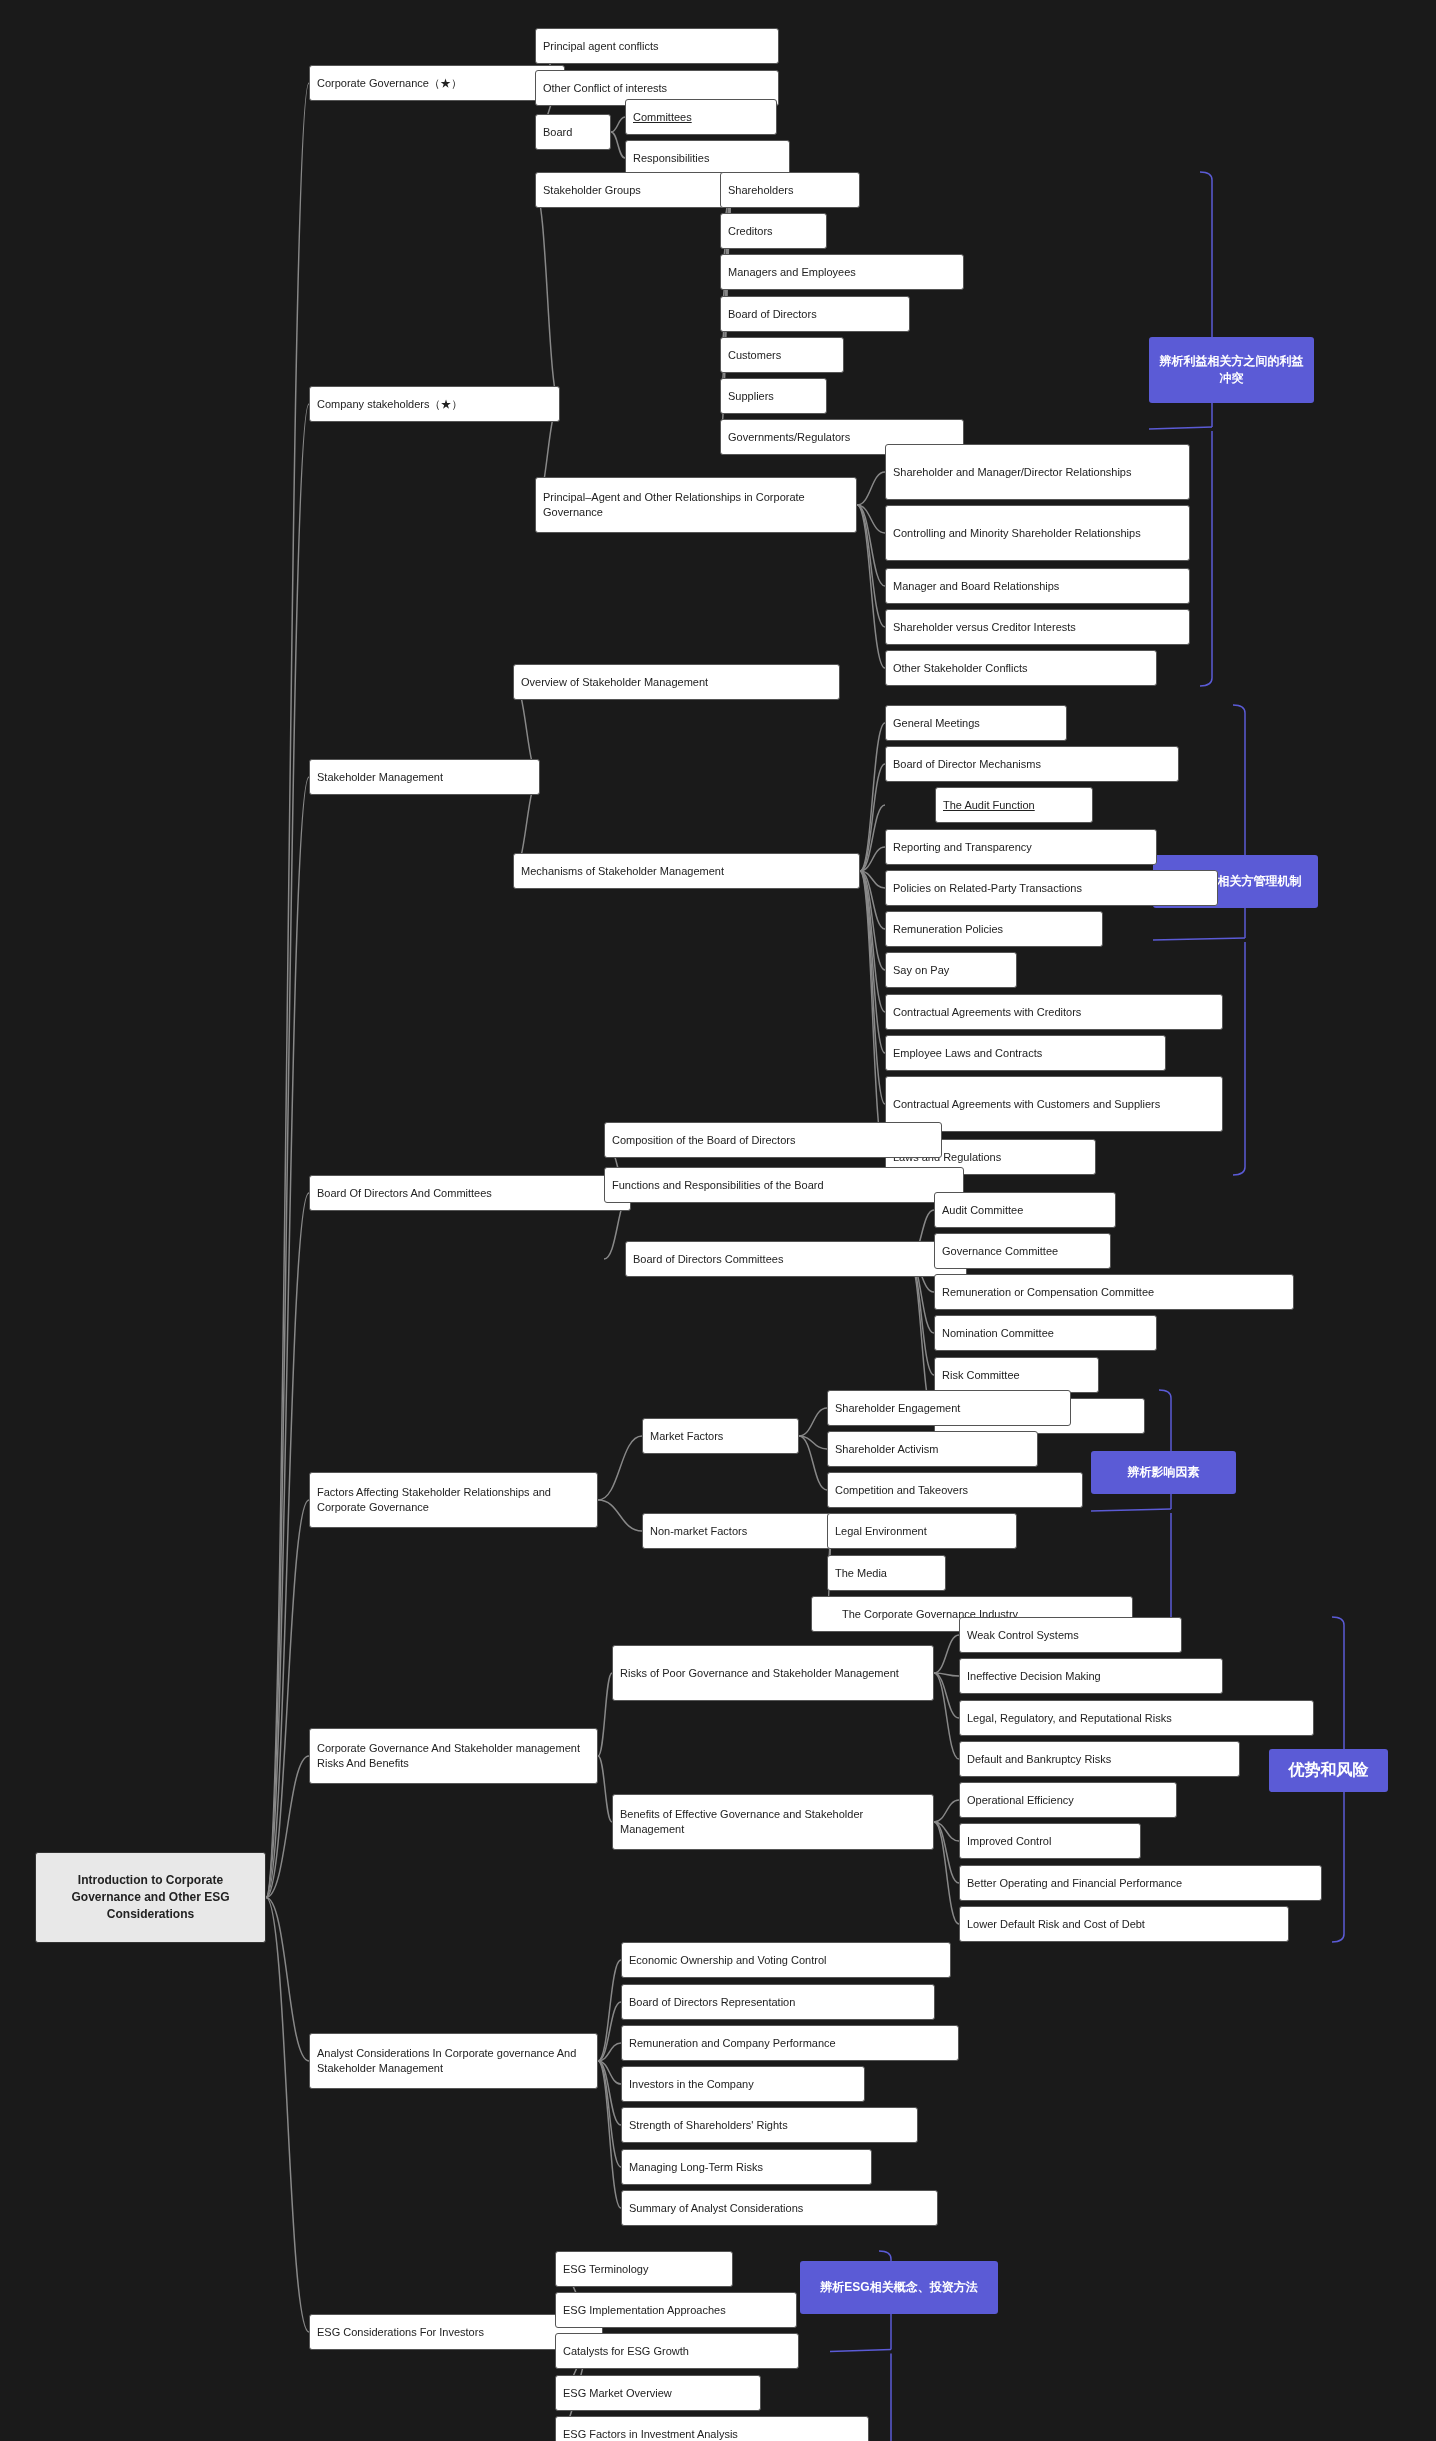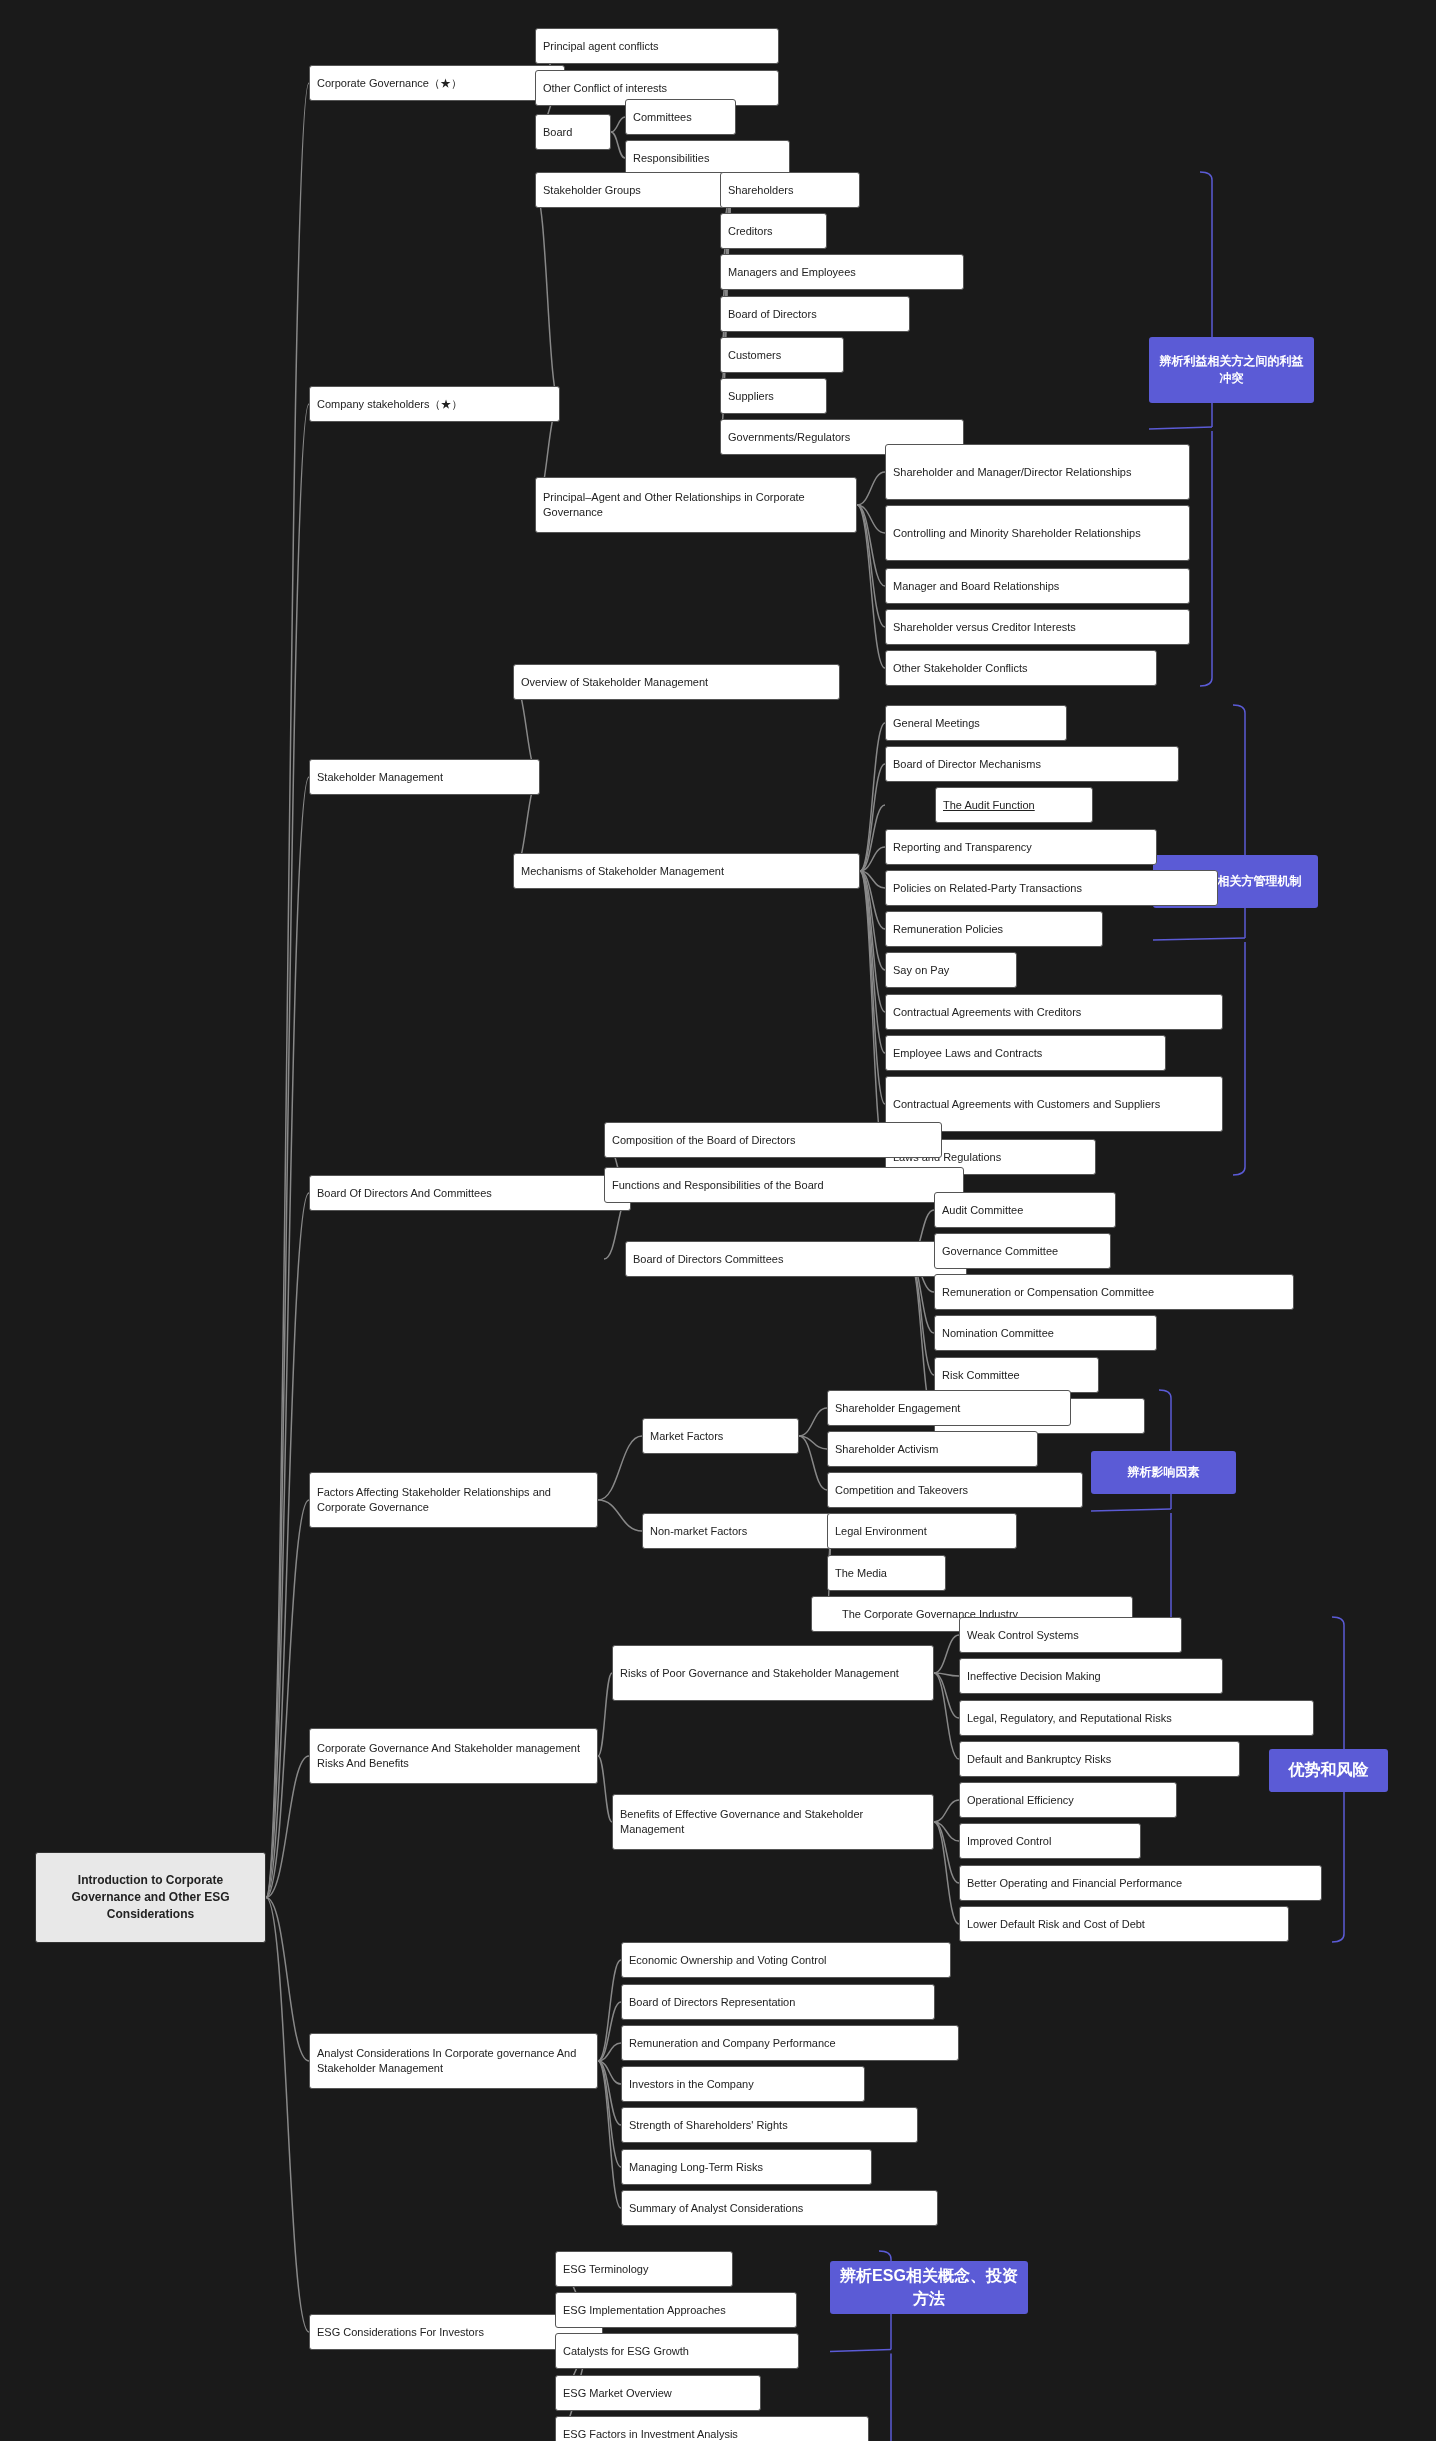--- a/index.html
+++ b/index.html
@@ -172,26 +172,26 @@
       <path d="M891,2444 Q891,2452 879,2452" stroke="#5b5bd6" stroke-width="1.5" fill="none"></path>
     </svg>
   <div id="nodes-container">
       <div class="node root" style="left: 35px; top: 1852px; width: 231px; height: 91px; display: flex; align-items: center; justify-content: center; text-align: center; line-height: 1.4; font-size: 12px; font-weight: bold;">Introduction to Corporate
 Governance and Other
 ESG Considerations</div>
       <div class="node label-tag" style="left: 1149px; top: 337px; width: 165px; min-height: 66px; display: flex; align-items: center; justify-content: center; text-align: center; white-space: normal; font-size: 12px;">辨析利益相关方之间的利益冲突</div>
       <div class="node label-tag" style="left: 1153px; top: 855px; width: 165px; min-height: 53px; display: flex; align-items: center; justify-content: center; text-align: center; white-space: normal; font-size: 12px;">辨析利益相关方管理机制</div>
       <div class="node label-tag" style="left: 1091px; top: 1451px; width: 145px; min-height: 43px; display: flex; align-items: center; justify-content: center; text-align: center; white-space: normal; font-size: 12px;">辨析影响因素</div>
       <div class="node label-tag" style="left: 1269px; top: 1749px; width: 119px; min-height: 43px; display: flex; align-items: center; justify-content: center; text-align: center; white-space: normal; font-size: 16px;">优势和风险</div>
-      <div class="node label-tag" style="left: 830px; top: 2261px; width: 198px; min-height: 53px; display: flex; align-items: center; justify-content: center; text-align: center; white-space: normal; font-size: 16px;">辨析ESG相关概念、投资方法</div>
+      <div class="node label-tag" style="left: 800px; top: 2261px; width: 198px; min-height: 53px; display: flex; align-items: center; justify-content: center; text-align: center; white-space: normal; font-size: 12px;">辨析ESG相关概念、投资方法</div>
       <div class="node" style="left: 309px; top: 65px; width: 256px; min-height: 36px; display: flex; align-items: center; white-space: normal; line-height: 1.35;">Corporate Governance（★）</div>
       <div class="node" style="left: 535px; top: 28px; width: 244px; min-height: 36px; display: flex; align-items: center; white-space: normal; line-height: 1.35;">Principal agent conflicts</div>
       <div class="node" style="left: 535px; top: 70px; width: 244px; min-height: 36px; display: flex; align-items: center; white-space: normal; line-height: 1.35;">Other Conflict of interests</div>
       <div class="node" style="left: 535px; top: 114px; width: 76px; min-height: 36px; display: flex; align-items: center; white-space: normal; line-height: 1.35;">Board</div>
-      <div class="node" style="left: 625px; top: 99px; width: 111px; min-height: 36px; display: flex; align-items: center; white-space: normal; line-height: 1.35;">Committees</div>
+      <div class="node" style="left: 625px; top: 99px; width: 152px; min-height: 36px; display: flex; align-items: center; white-space: normal; line-height: 1.35; text-decoration: underline;">Committees</div>
       <div class="node" style="left: 625px; top: 140px; width: 165px; min-height: 36px; display: flex; align-items: center; white-space: normal; line-height: 1.35;">Responsibilities</div>
       <div class="node" style="left: 309px; top: 386px; width: 251px; min-height: 36px; display: flex; align-items: center; white-space: normal; line-height: 1.35;">Company stakeholders（★）</div>
       <div class="node" style="left: 535px; top: 172px; width: 198px; min-height: 36px; display: flex; align-items: center; white-space: normal; line-height: 1.35;">Stakeholder Groups</div>
       <div class="node" style="left: 720px; top: 172px; width: 140px; min-height: 36px; display: flex; align-items: center; white-space: normal; line-height: 1.35;">Shareholders</div>
       <div class="node" style="left: 720px; top: 213px; width: 107px; min-height: 36px; display: flex; align-items: center; white-space: normal; line-height: 1.35;">Creditors</div>
       <div class="node" style="left: 720px; top: 254px; width: 244px; min-height: 36px; display: flex; align-items: center; white-space: normal; line-height: 1.35;">Managers and Employees</div>
       <div class="node" style="left: 720px; top: 296px; width: 190px; min-height: 36px; display: flex; align-items: center; white-space: normal; line-height: 1.35;">Board of Directors</div>
       <div class="node" style="left: 720px; top: 337px; width: 124px; min-height: 36px; display: flex; align-items: center; white-space: normal; line-height: 1.35;">Customers</div>
       <div class="node" style="left: 720px; top: 378px; width: 107px; min-height: 36px; display: flex; align-items: center; white-space: normal; line-height: 1.35;">Suppliers</div>
       <div class="node" style="left: 720px; top: 419px; width: 244px; min-height: 36px; display: flex; align-items: center; white-space: normal; line-height: 1.35;">Governments/Regulators</div>

